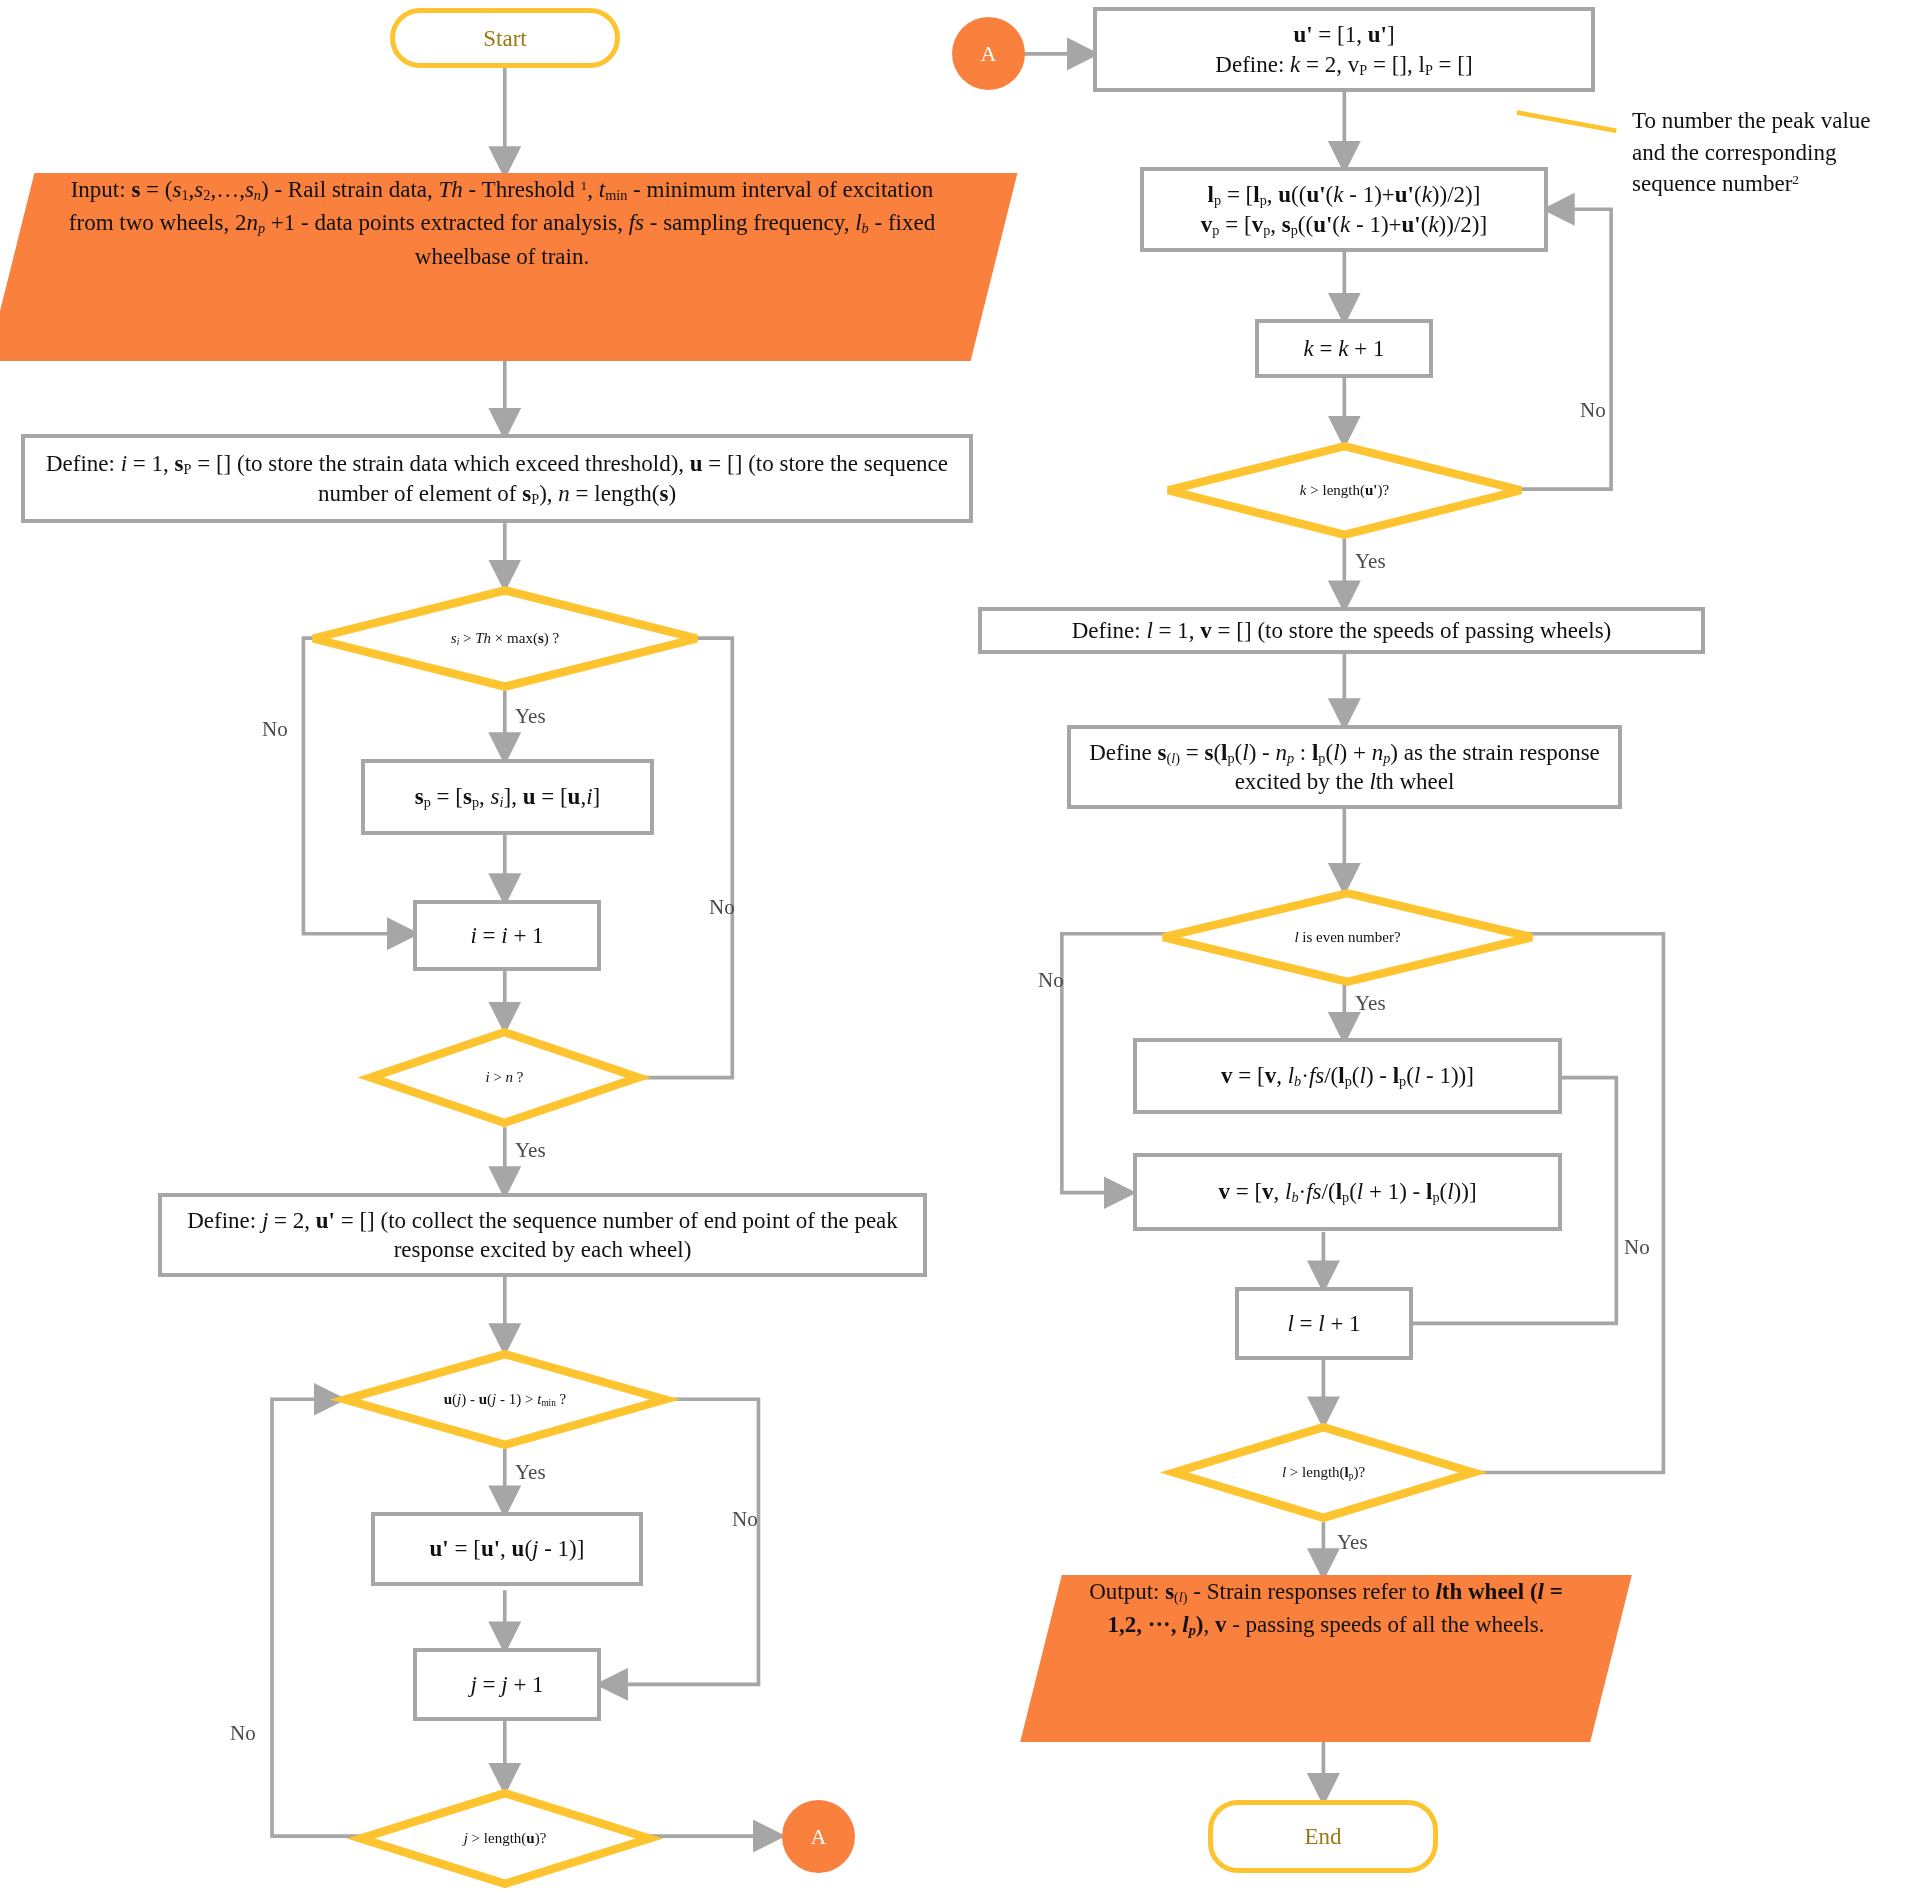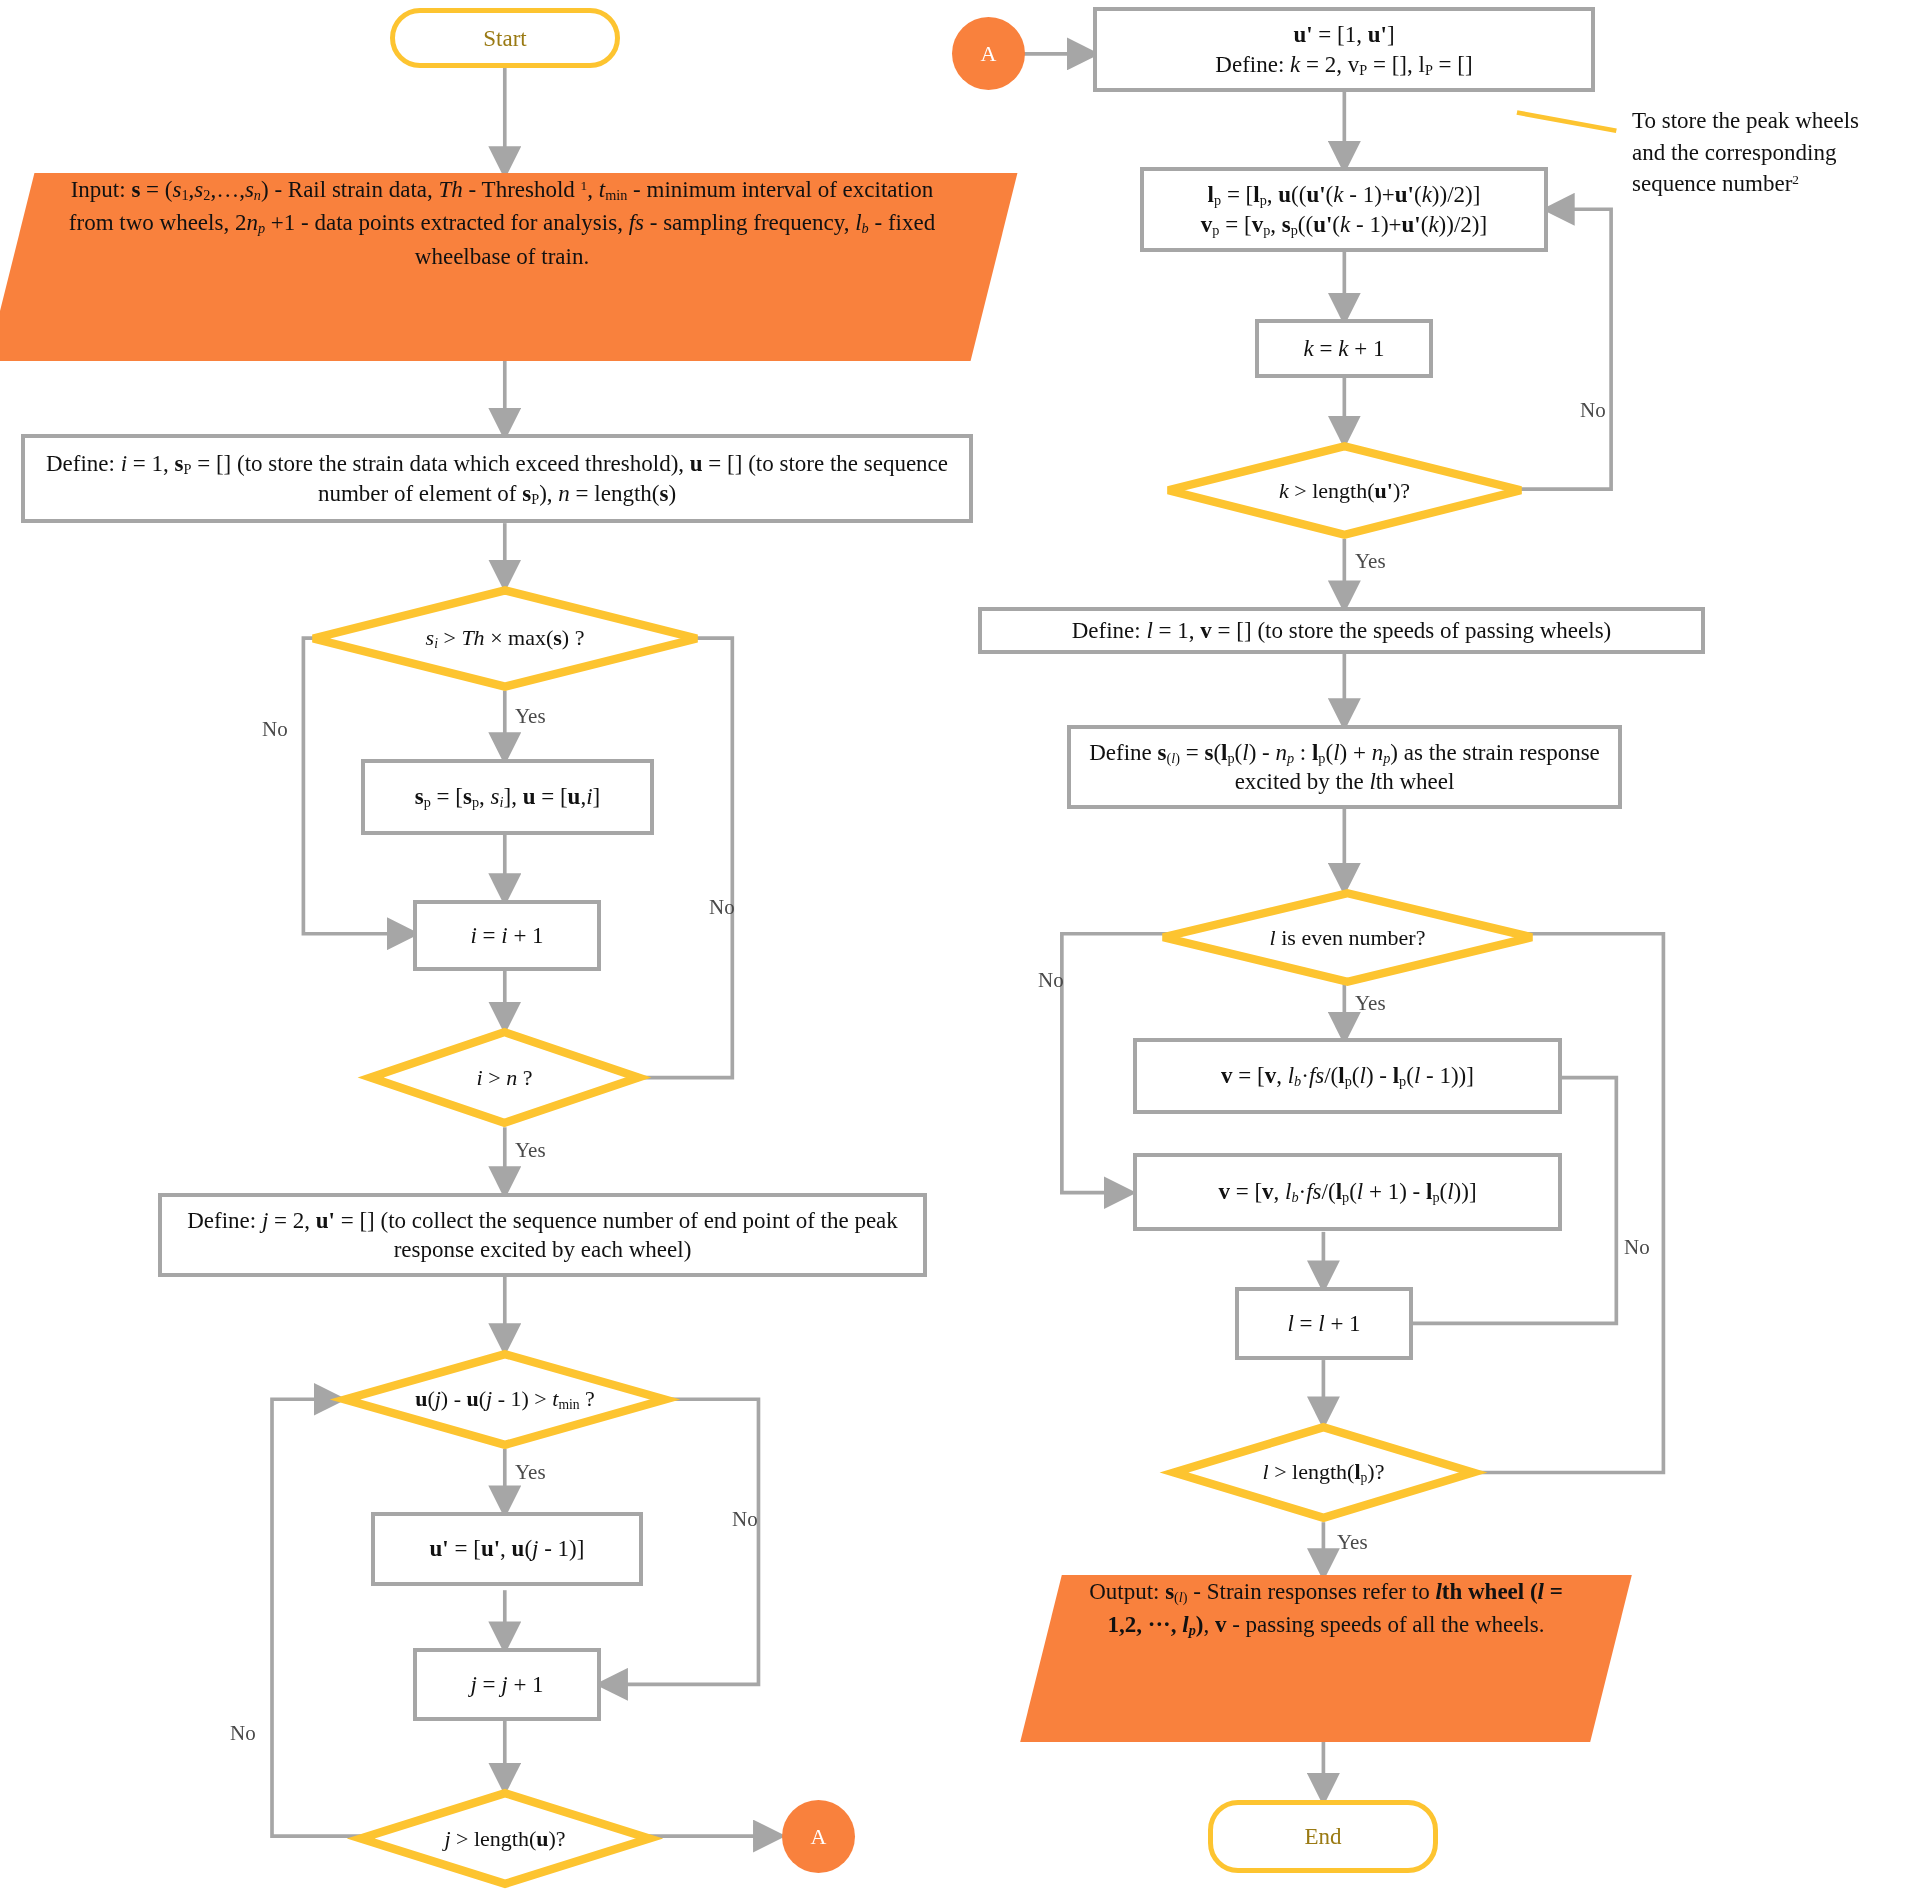--- a/index.html
+++ b/index.html
@@ -12,21 +12,21 @@
 
   .terminator{border:5.2px solid #FDC430;border-radius:30px;background:#fff;color:#9A7A13;
               font-size:23px;}
 
   .process{border:4.2px solid #A6A6A6;background:#fff;font-size:23px;}
 
   .decision-wrap{position:absolute;}
   .decision-wrap svg{position:absolute;left:0;top:0;overflow:visible;}
   .decision-wrap .dlabel{position:absolute;left:0;top:0;width:100%;height:100%;
         display:flex;align-items:center;justify-content:center;text-align:center;
-        font-size:22px;color:#111;pointer-events:none;}
+        font-size:15px;color:#111;pointer-events:none;}
 
   .io{position:absolute;color:#111;display:flex;align-items:flex-start;justify-content:center;
       text-align:center;font-size:23px;line-height:1.45;}
   .io .skew{position:absolute;left:0;top:0;width:100%;height:100%;background:#F9813D;
       transform:skewX(-14deg);}
   .io .iotext{position:relative;padding:0 47px;}
 
   .connector{position:absolute;border-radius:50%;background:#F9813D;color:#fff;
       display:flex;align-items:center;justify-content:center;font-size:22px;}
 
@@ -306,21 +306,21 @@
   </div>
 
   <div class="edgelabel" style="left:1580px;top:398px;">No</div>
   <div class="edgelabel" style="left:1355px;top:549px;">Yes</div>
   <div class="edgelabel" style="left:1038px;top:968px;">No</div>
   <div class="edgelabel" style="left:1355px;top:991px;">Yes</div>
   <div class="edgelabel" style="left:1624px;top:1235px;">No</div>
   <div class="edgelabel" style="left:1337px;top:1530px;">Yes</div>
 
   <div class="note" style="left:1632px;top:105px;width:282px;">
-    <div>To store the peak wheels</div>
+    <div>To number the peak value</div>
     <div>and the corresponding</div>
     <div>
       <span>sequence number</span><sup>2</sup>
     </div>
   </div>
 
 </div>
 
 
 </body></html>

